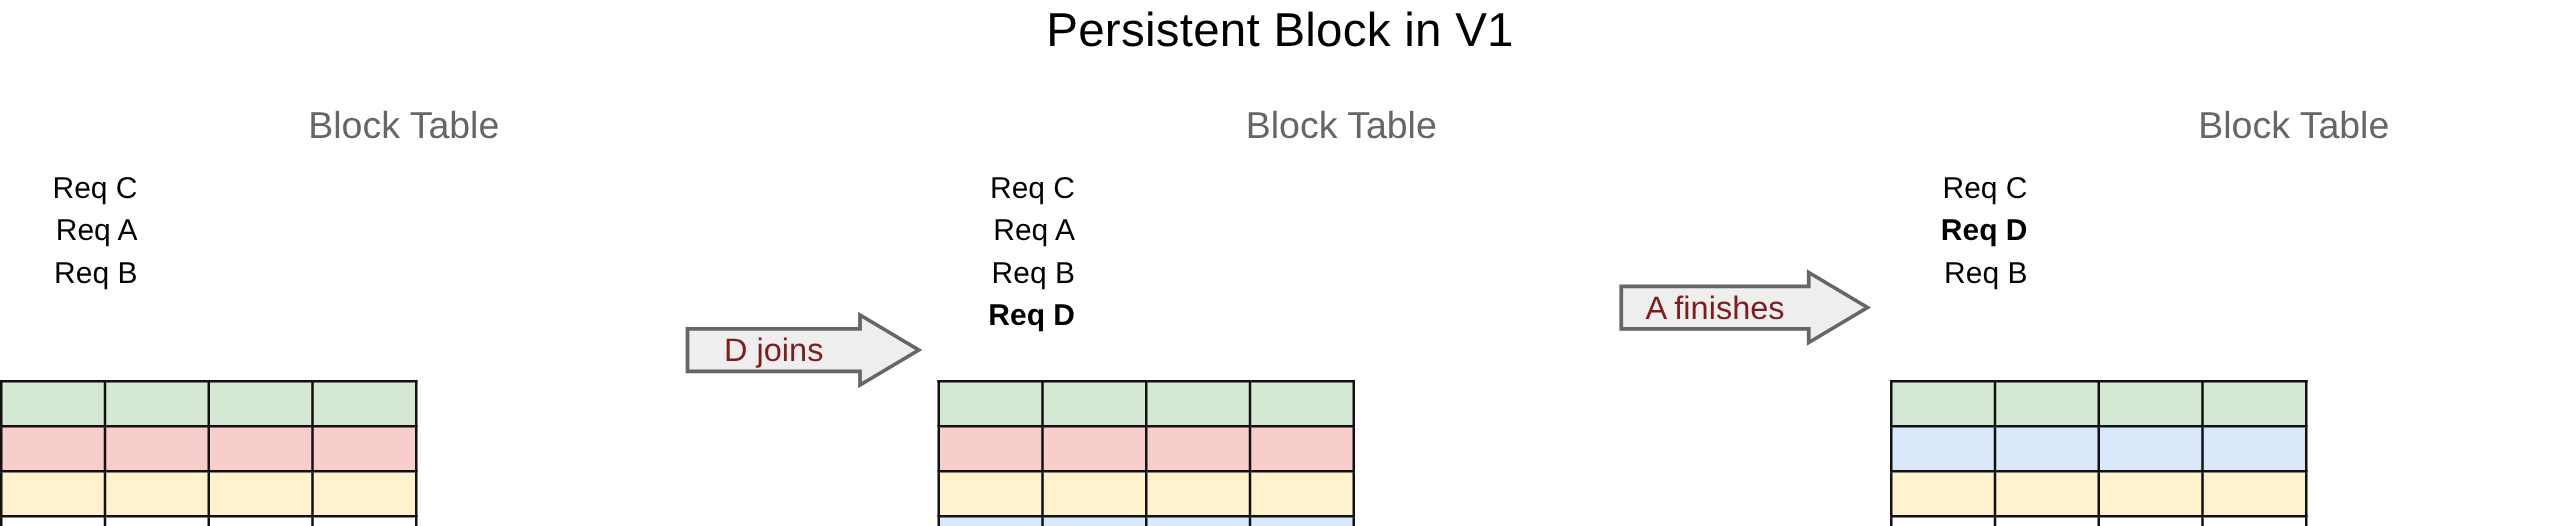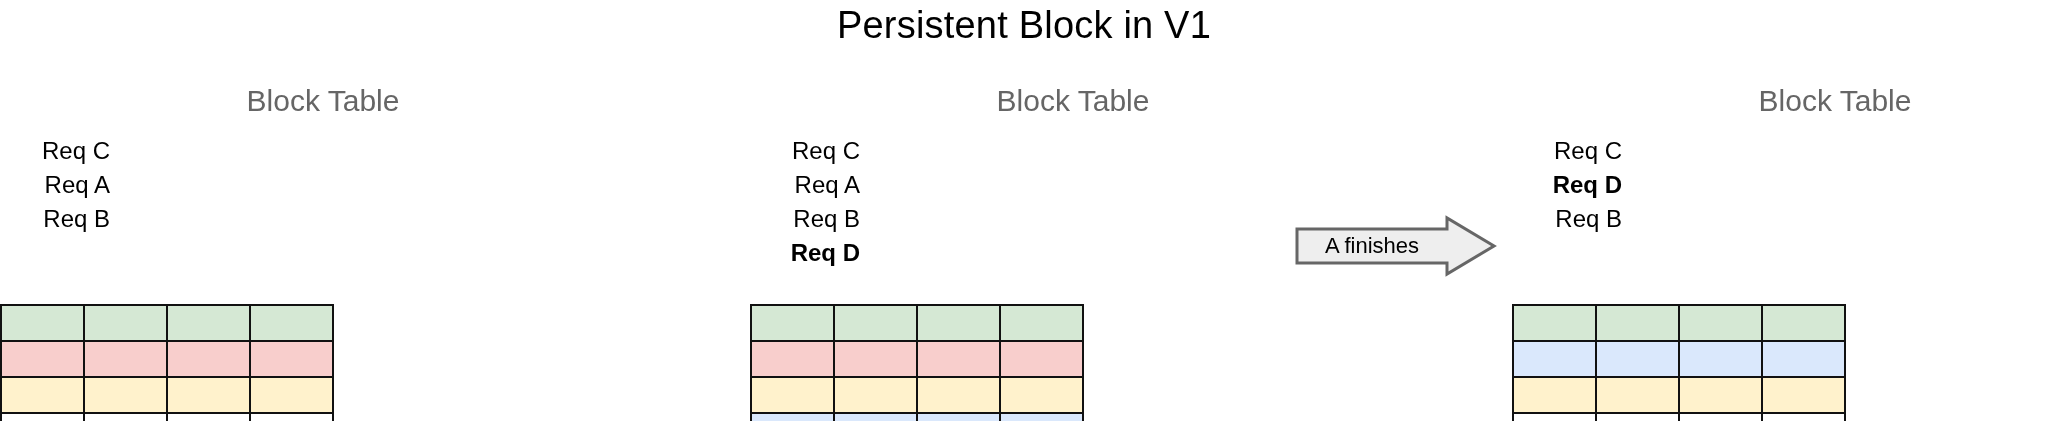--- a/index.html
+++ b/index.html
@@ -106,22 +106,22 @@
   }
   .transition-arrow .arrow-label {
     position: absolute;
     left: 0;
     top: 0;
     width: 142px;
     height: 62px;
     display: flex;
     align-items: center;
     justify-content: center;
-    font-size: 22px;
-    color: #000000;
+    font-size: 26px;
+    color: #7f1d1d;
     white-space: nowrap;
   }
 </style>
 </head>
 <body style="background: rgb(255, 255, 255);">
 
 <div id="diagram-title">Persistent Block in V1</div>
 
 <div id="diagram-stage">
 
@@ -165,20 +165,26 @@
             <td style="background: rgb(255, 255, 255); border-color: rgb(17, 17, 17);"></td>
             <td style="background: rgb(255, 255, 255); border-color: rgb(17, 17, 17);"></td>
             <td style="background: rgb(255, 255, 255); border-color: rgb(17, 17, 17);"></td>
             <td style="background: rgb(255, 255, 255); border-color: rgb(17, 17, 17);"></td>
           </tr>
         </tbody>
       </table>
     </div>
   </div>
 
+  <div class="transition-arrow" style="left:548px; top:249px;">
+    <svg class="arrow-shape" viewBox="0 0 190 62" preserveAspectRatio="none">
+      <polygon points="2,14 140,14 140,3 187,31 140,59 140,48 2,48" fill="#eeeeee" stroke="#666666" stroke-width="3" stroke-linejoin="miter"></polygon>
+    </svg>
+    <div class="arrow-label">D joins</div>
+  </div>
 
   <div class="panel" style="left:750px; top:84px; width:536px; height:310px;">
     <div class="panel-caption" style="left: 110px; width: 426px; color: rgb(102, 102, 102);">Block Table</div>
     <div class="panel-body" style="top:50px;">
       <div class="row-labels">
         <div class="row-label">Req C</div>
         <div class="row-label">Req A</div>
         <div class="row-label">Req B</div>
         <div class="row-label bold">Req D</div>
         <div class="row-label blank"></div>

